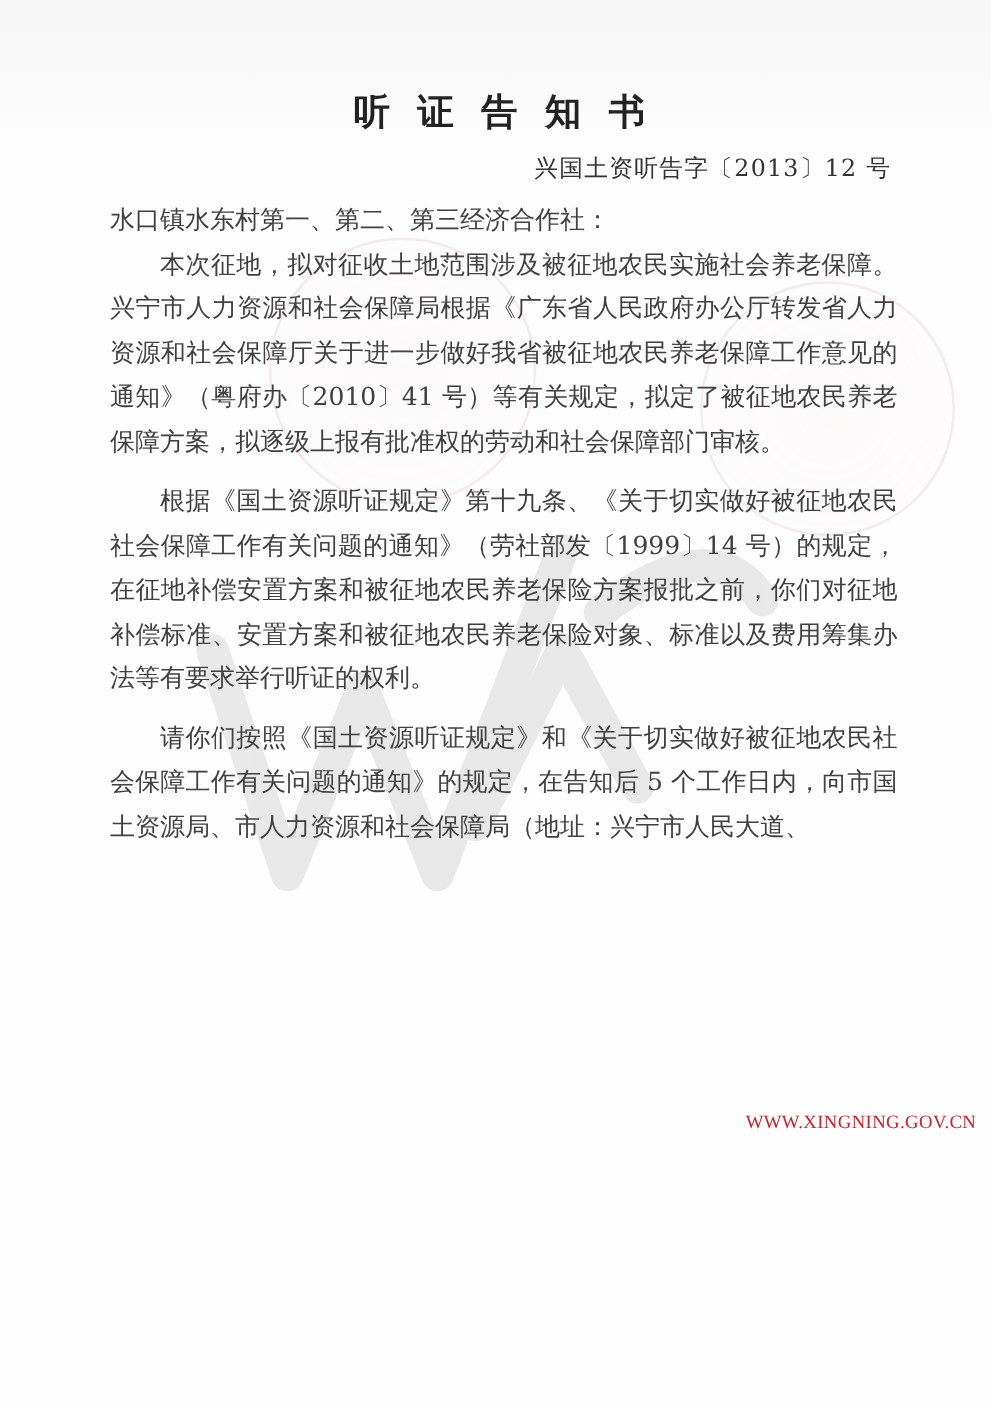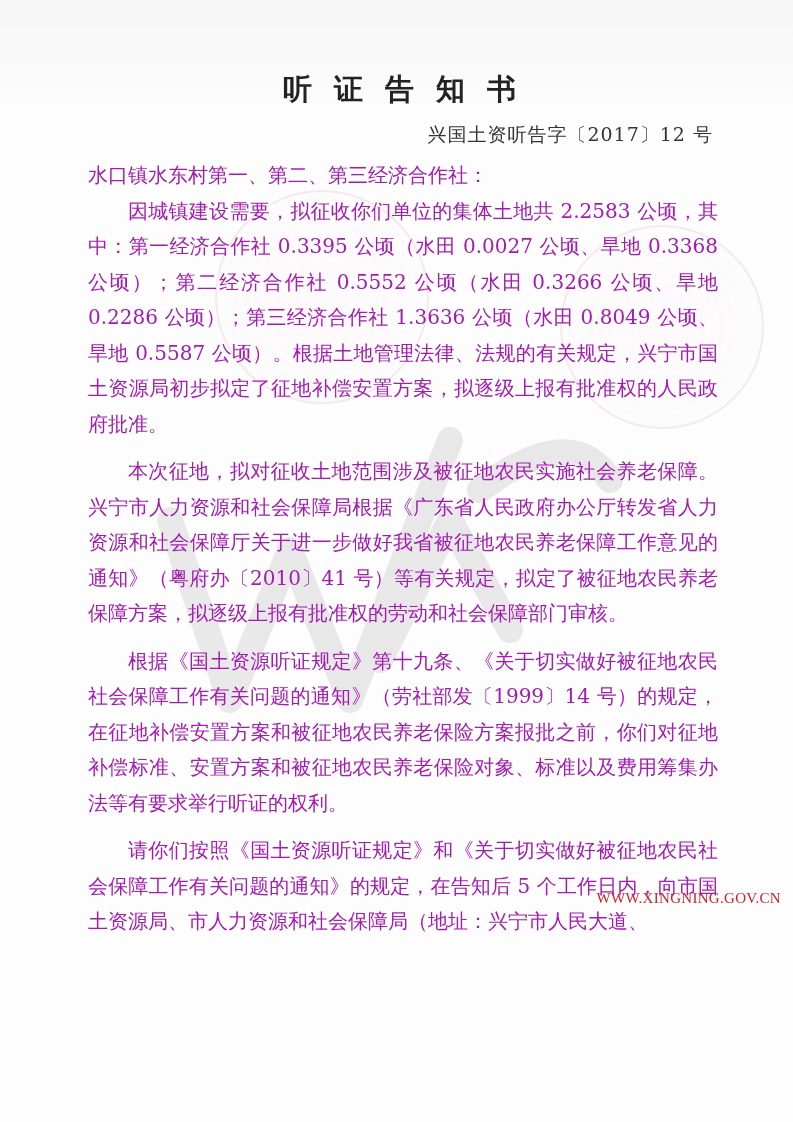--- a/index.html
+++ b/index.html
@@ -62,21 +62,21 @@
       letter-spacing: 1px;
       color: #333;
     }
     .body-text {
       position: absolute;
       left: 88px;
       top: 158px;
       width: 630px;
       font-size: 20px;
       line-height: 35.5px;
-      color: #a21caf;
+      color: #404040;
       text-align: justify;
     }
     .body-text p {
       margin: 0;
     }
     .salutation {
       margin-bottom: 0;
     }
     .para {
       text-indent: 2em;
@@ -106,24 +106,23 @@
     <g fill="none" stroke="#d8d8d8" stroke-width="26" stroke-linejoin="round" stroke-linecap="round" opacity="0.55">
       <path d="M20 120 L80 300 L140 150 L200 300 L300 40"></path>
       <path d="M230 260 L300 120 L360 230"></path>
       <path d="M330 90 Q420 20 460 80"></path>
     </g>
   </svg>
 </div>
 
 <div class="page">
   <div class="title">听证告知书</div>
-  <div class="doc-number">兴国土资听告字〔2017〕12 号</div>
+  <div class="doc-number">兴国土资听告字〔2013〕12 号</div>
 
   <div class="body-text">
     <p class="salutation">水口镇水东村第一、第二、第三经济合作社：</p>
-    <p class="para">因城镇建设需要，拟征收你们单位的集体土地共 2.2583 公顷，其中：第一经济合作社 0.3395 公顷（水田 0.0027 公顷、旱地 0.3368 公顷）；第二经济合作社 0.5552 公顷（水田 0.3266 公顷、旱地 0.2286 公顷）；第三经济合作社 1.3636 公顷（水田 0.8049 公顷、旱地 0.5587 公顷）。根据土地管理法律、法规的有关规定，兴宁市国土资源局初步拟定了征地补偿安置方案，拟逐级上报有批准权的人民政府批准。</p>
     <p class="para">本次征地，拟对征收土地范围涉及被征地农民实施社会养老保障。兴宁市人力资源和社会保障局根据《广东省人民政府办公厅转发省人力资源和社会保障厅关于进一步做好我省被征地农民养老保障工作意见的通知》（粤府办〔2010〕41 号）等有关规定，拟定了被征地农民养老保障方案，拟逐级上报有批准权的劳动和社会保障部门审核。</p>
     <p class="para">根据《国土资源听证规定》第十九条、《关于切实做好被征地农民社会保障工作有关问题的通知》（劳社部发〔1999〕14 号）的规定，在征地补偿安置方案和被征地农民养老保险方案报批之前，你们对征地补偿标准、安置方案和被征地农民养老保险对象、标准以及费用筹集办法等有要求举行听证的权利。</p>
     <p class="para">请你们按照《国土资源听证规定》和《关于切实做好被征地农民社会保障工作有关问题的通知》的规定，在告知后 5 个工作日内，向市国土资源局、市人力资源和社会保障局（地址：兴宁市人民大道、</p>
   </div>
 
   <div class="footer-url">WWW.XINGNING.GOV.CN</div>
 </div>
 
 </body></html>

